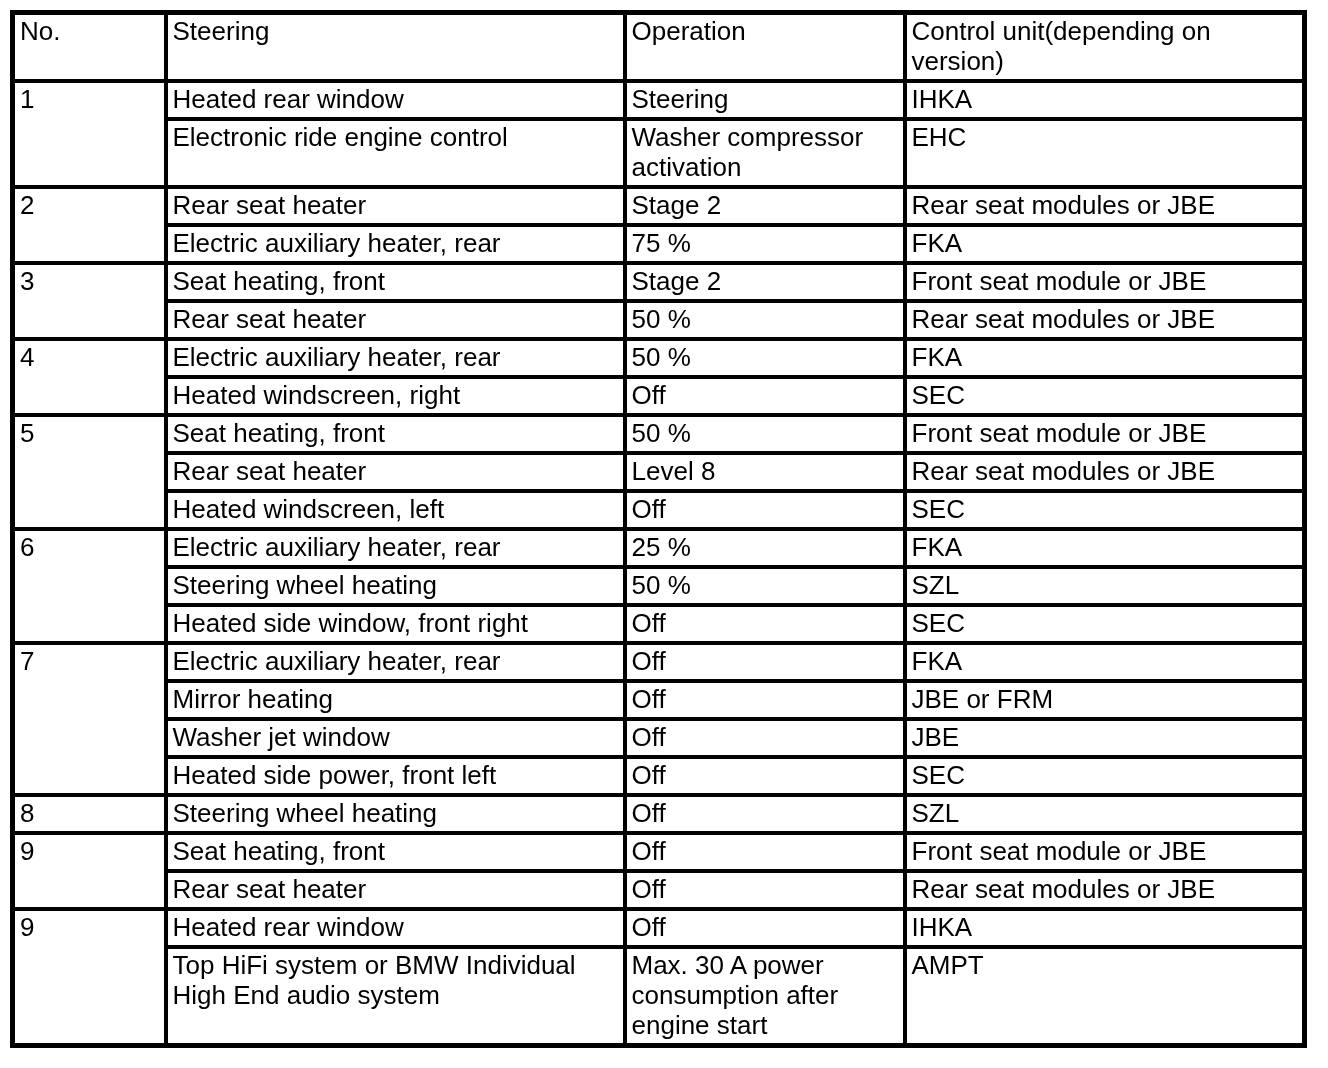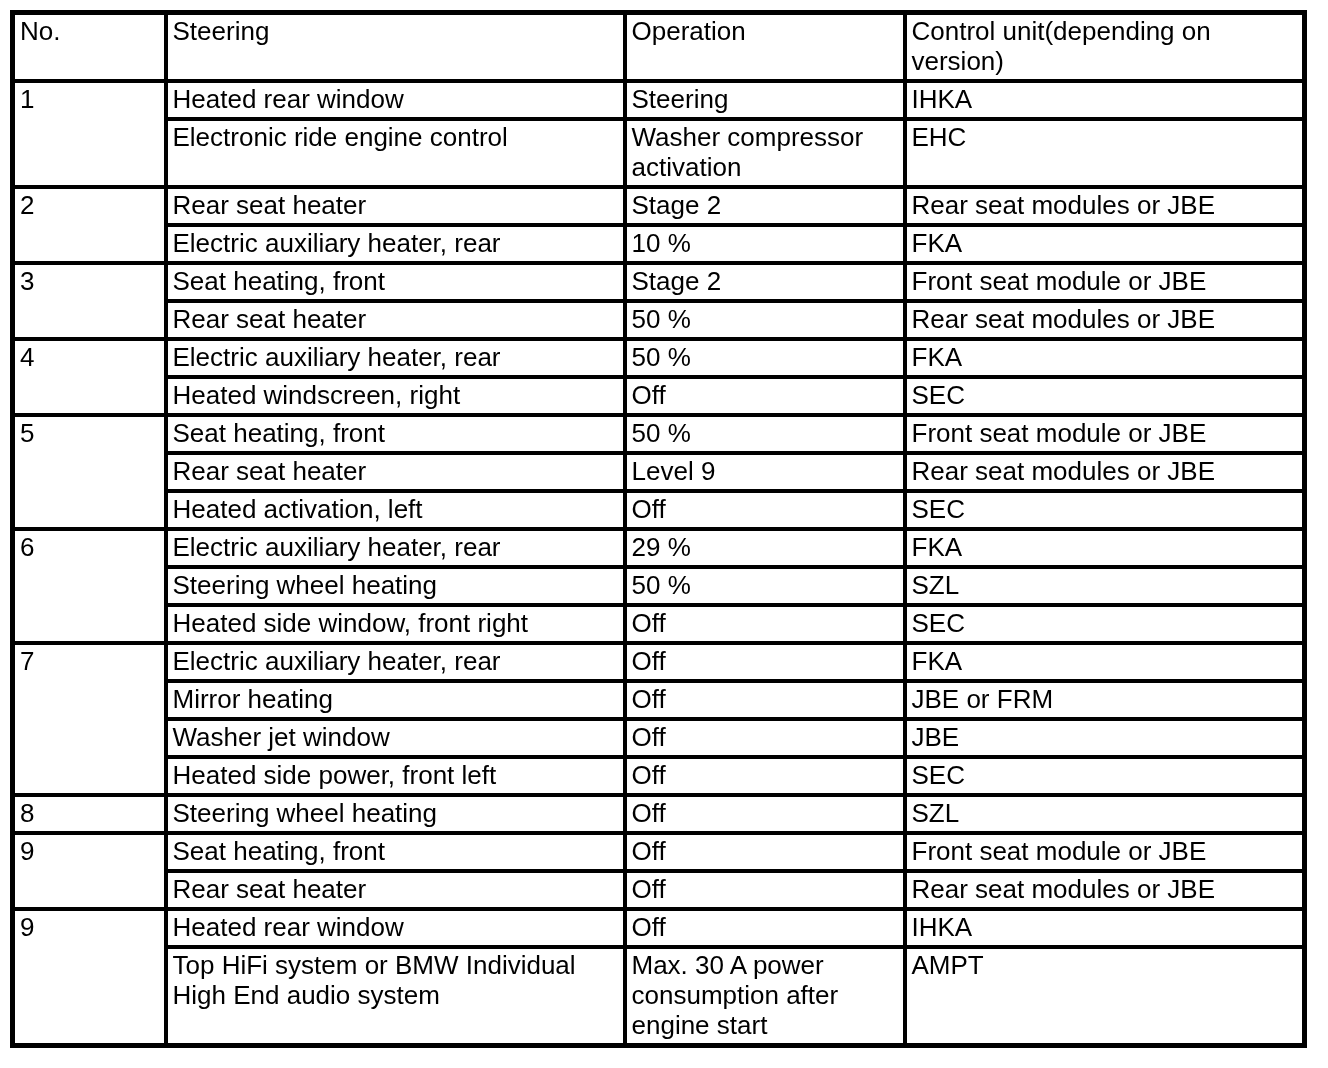--- a/index.html
+++ b/index.html
@@ -79,21 +79,21 @@
           <td>EHC</td>
         </tr>
         <tr>
           <td rowspan="2">2</td>
           <td>Rear seat heater</td>
           <td>Stage 2</td>
           <td>Rear seat modules or JBE</td>
         </tr>
         <tr>
           <td>Electric auxiliary heater, rear</td>
-          <td>10 %</td>
+          <td>75 %</td>
           <td>FKA</td>
         </tr>
         <tr>
           <td rowspan="2">3</td>
           <td>Seat heating, front</td>
           <td>Stage 2</td>
           <td>Front seat module or JBE</td>
         </tr>
         <tr>
           <td>Rear seat heater</td>
@@ -112,32 +112,32 @@
           <td>SEC</td>
         </tr>
         <tr>
           <td rowspan="3">5</td>
           <td>Seat heating, front</td>
           <td>50 %</td>
           <td>Front seat module or JBE</td>
         </tr>
         <tr>
           <td>Rear seat heater</td>
-          <td>Level 9</td>
+          <td>Level 8</td>
           <td>Rear seat modules or JBE</td>
         </tr>
         <tr>
-          <td>Heated activation, left</td>
+          <td>Heated windscreen, left</td>
           <td>Off</td>
           <td>SEC</td>
         </tr>
         <tr>
           <td rowspan="3">6</td>
           <td>Electric auxiliary heater, rear</td>
-          <td>29 %</td>
+          <td>25 %</td>
           <td>FKA</td>
         </tr>
         <tr>
           <td>Steering wheel heating</td>
           <td>50 %</td>
           <td>SZL</td>
         </tr>
         <tr>
           <td>Heated side window, front right</td>
           <td>Off</td>

